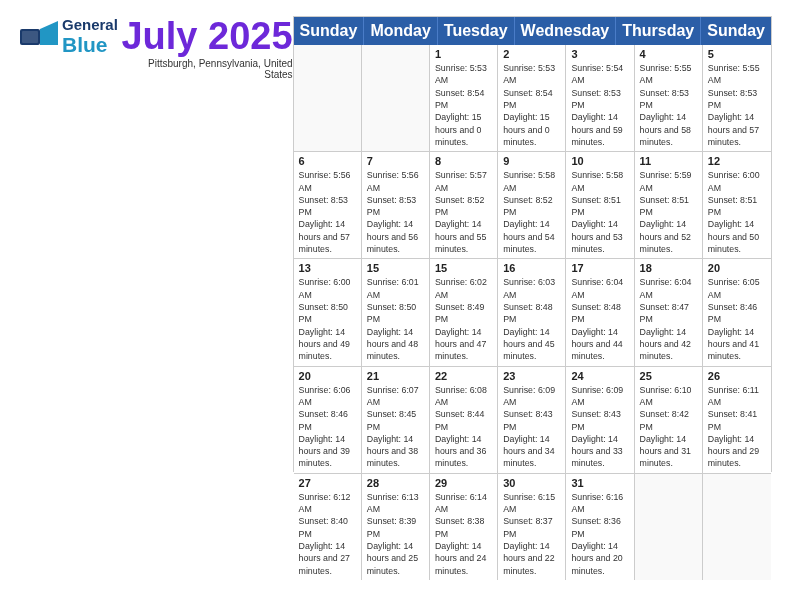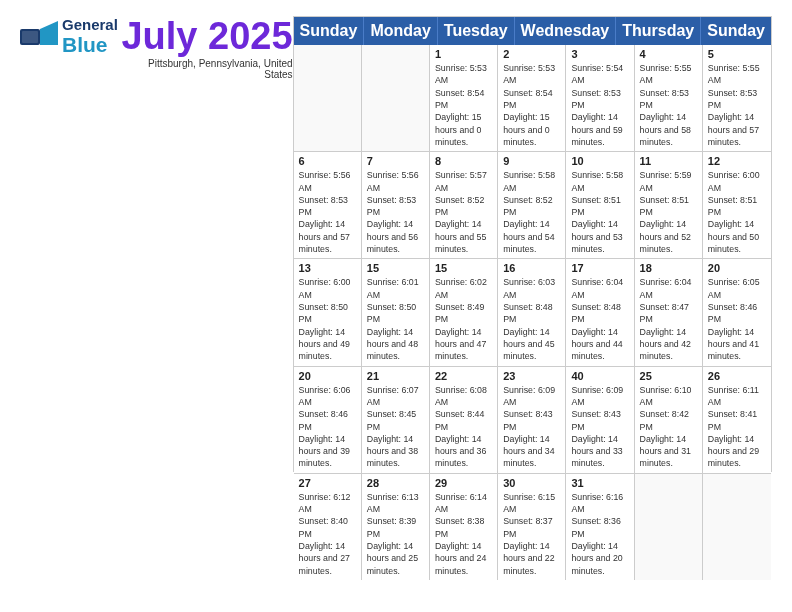--- a/index.html
+++ b/index.html
@@ -227,21 +227,21 @@
           </div>
           <div class="cal-cell">
             <div class="day-num">22</div>
             <div class="cell-info">Sunrise: 6:08 AM<br>Sunset: 8:44 PM<br>Daylight: 14 hours and 36 minutes.</div>
           </div>
           <div class="cal-cell">
             <div class="day-num">23</div>
             <div class="cell-info">Sunrise: 6:09 AM<br>Sunset: 8:43 PM<br>Daylight: 14 hours and 34 minutes.</div>
           </div>
           <div class="cal-cell">
-            <div class="day-num">40</div>
+            <div class="day-num">24</div>
             <div class="cell-info">Sunrise: 6:09 AM<br>Sunset: 8:43 PM<br>Daylight: 14 hours and 33 minutes.</div>
           </div>
           <div class="cal-cell">
             <div class="day-num">25</div>
             <div class="cell-info">Sunrise: 6:10 AM<br>Sunset: 8:42 PM<br>Daylight: 14 hours and 31 minutes.</div>
           </div>
           <div class="cal-cell">
             <div class="day-num">26</div>
             <div class="cell-info">Sunrise: 6:11 AM<br>Sunset: 8:41 PM<br>Daylight: 14 hours and 29 minutes.</div>
           </div>

